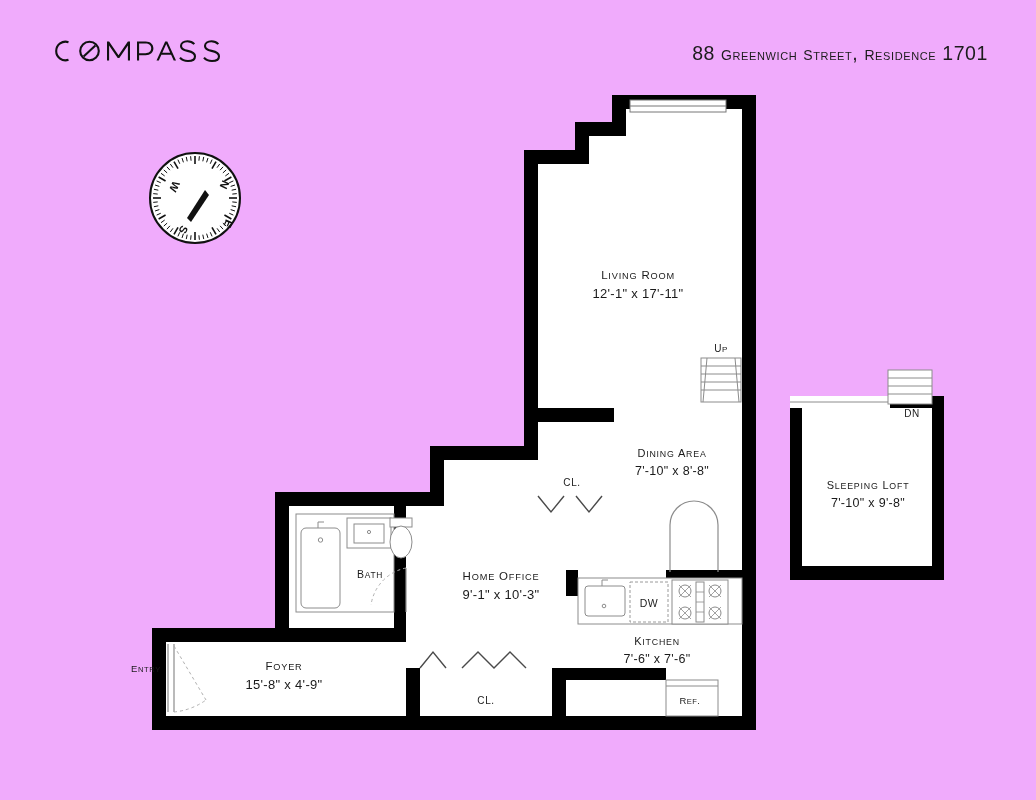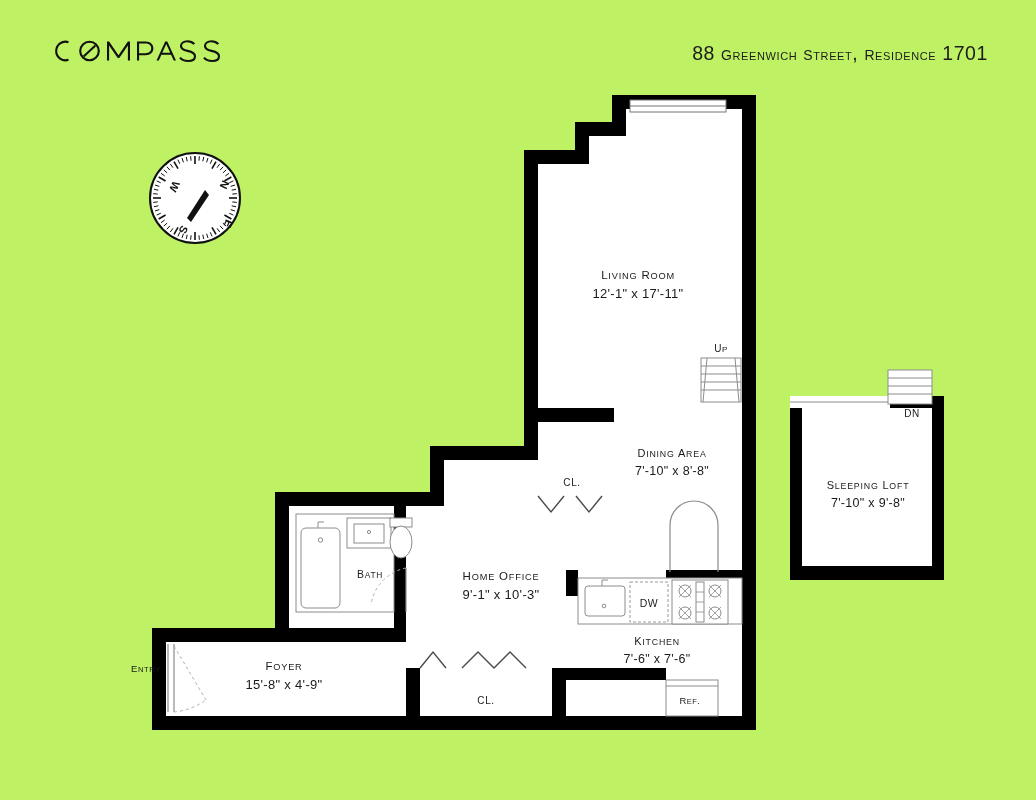--- a/index.html
+++ b/index.html
@@ -8,21 +8,21 @@
     background: #ffffff;
   }
   body {
     font-family: "Liberation Sans", sans-serif;
     color: #1a1a1a;
   }
   #page {
     position: relative;
     width: 1036px;
     height: 800px;
-    background: #bef264;
+    background: #f0abfc;
     overflow: hidden;
   }
 
   
   #brand-logo {
     position: absolute;
     left: 52px;
     top: 34px;
     height: 34px;
     display: flex;

